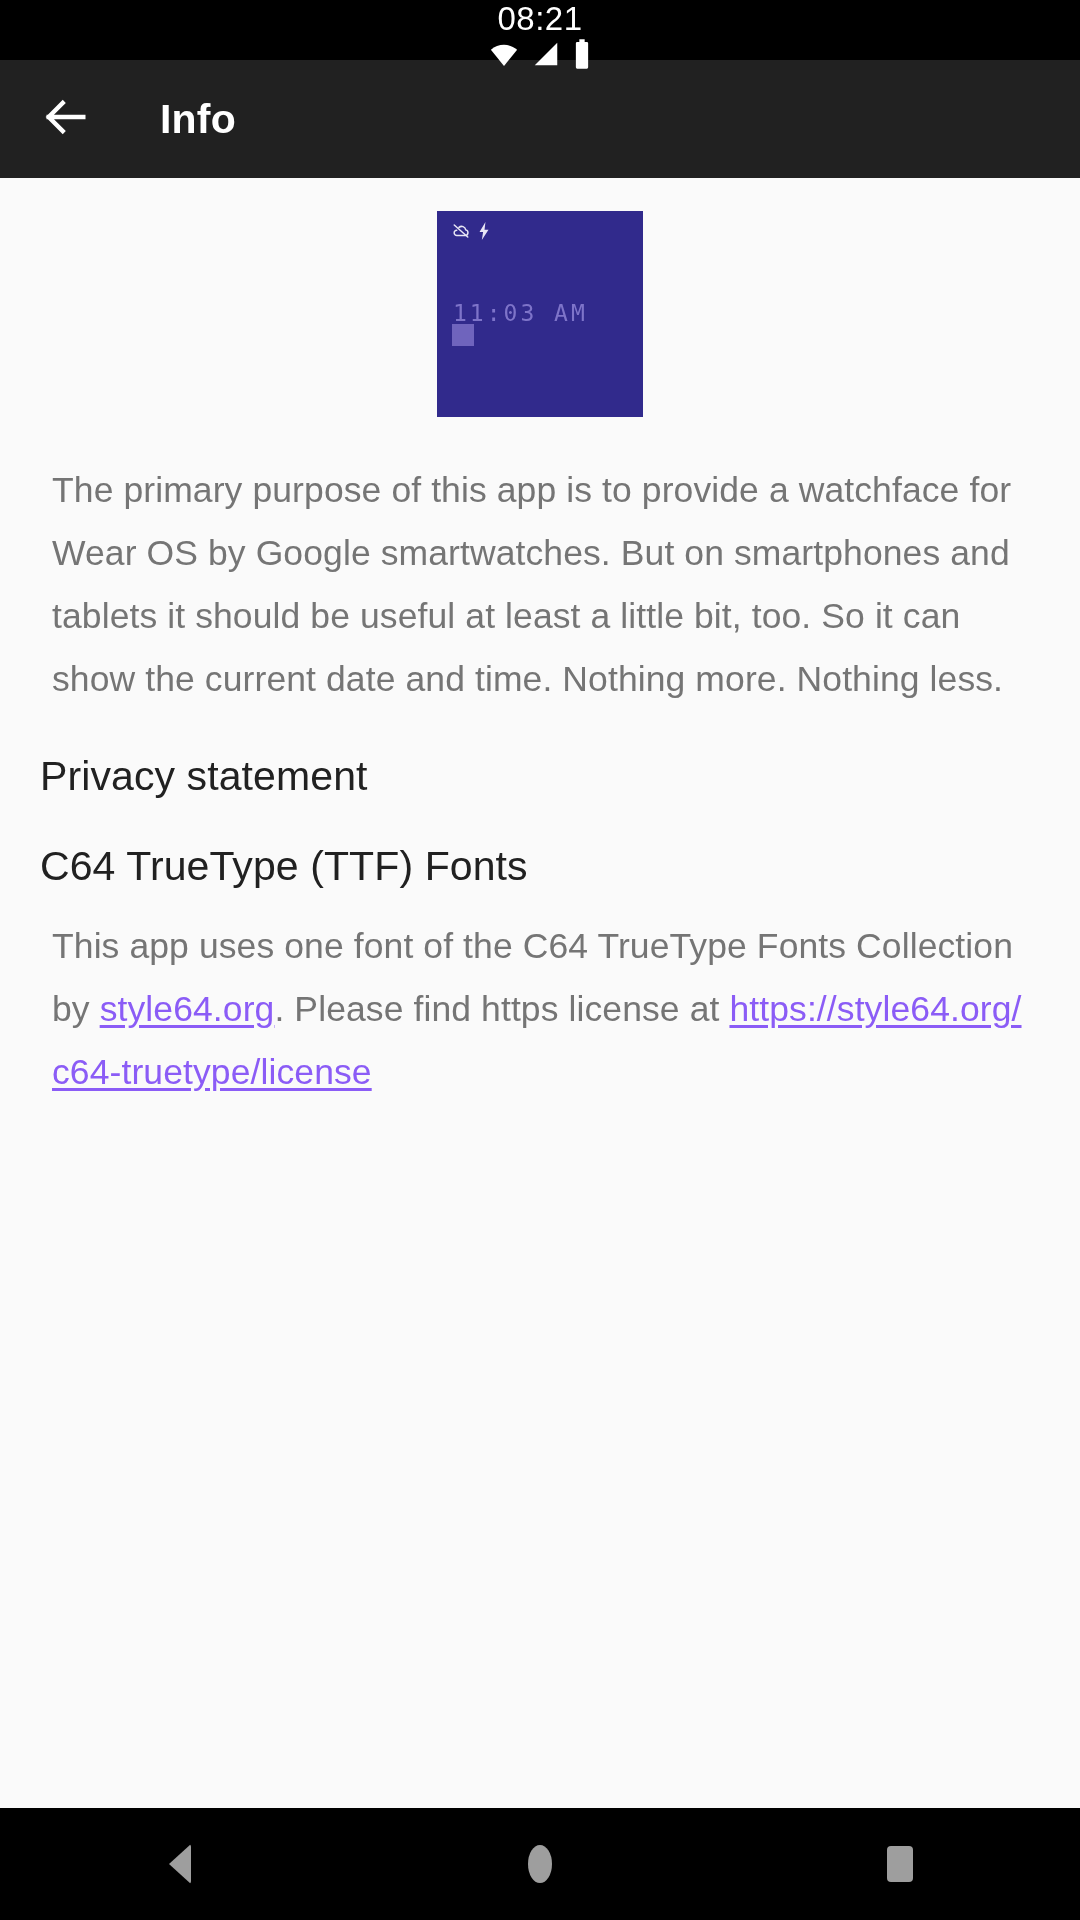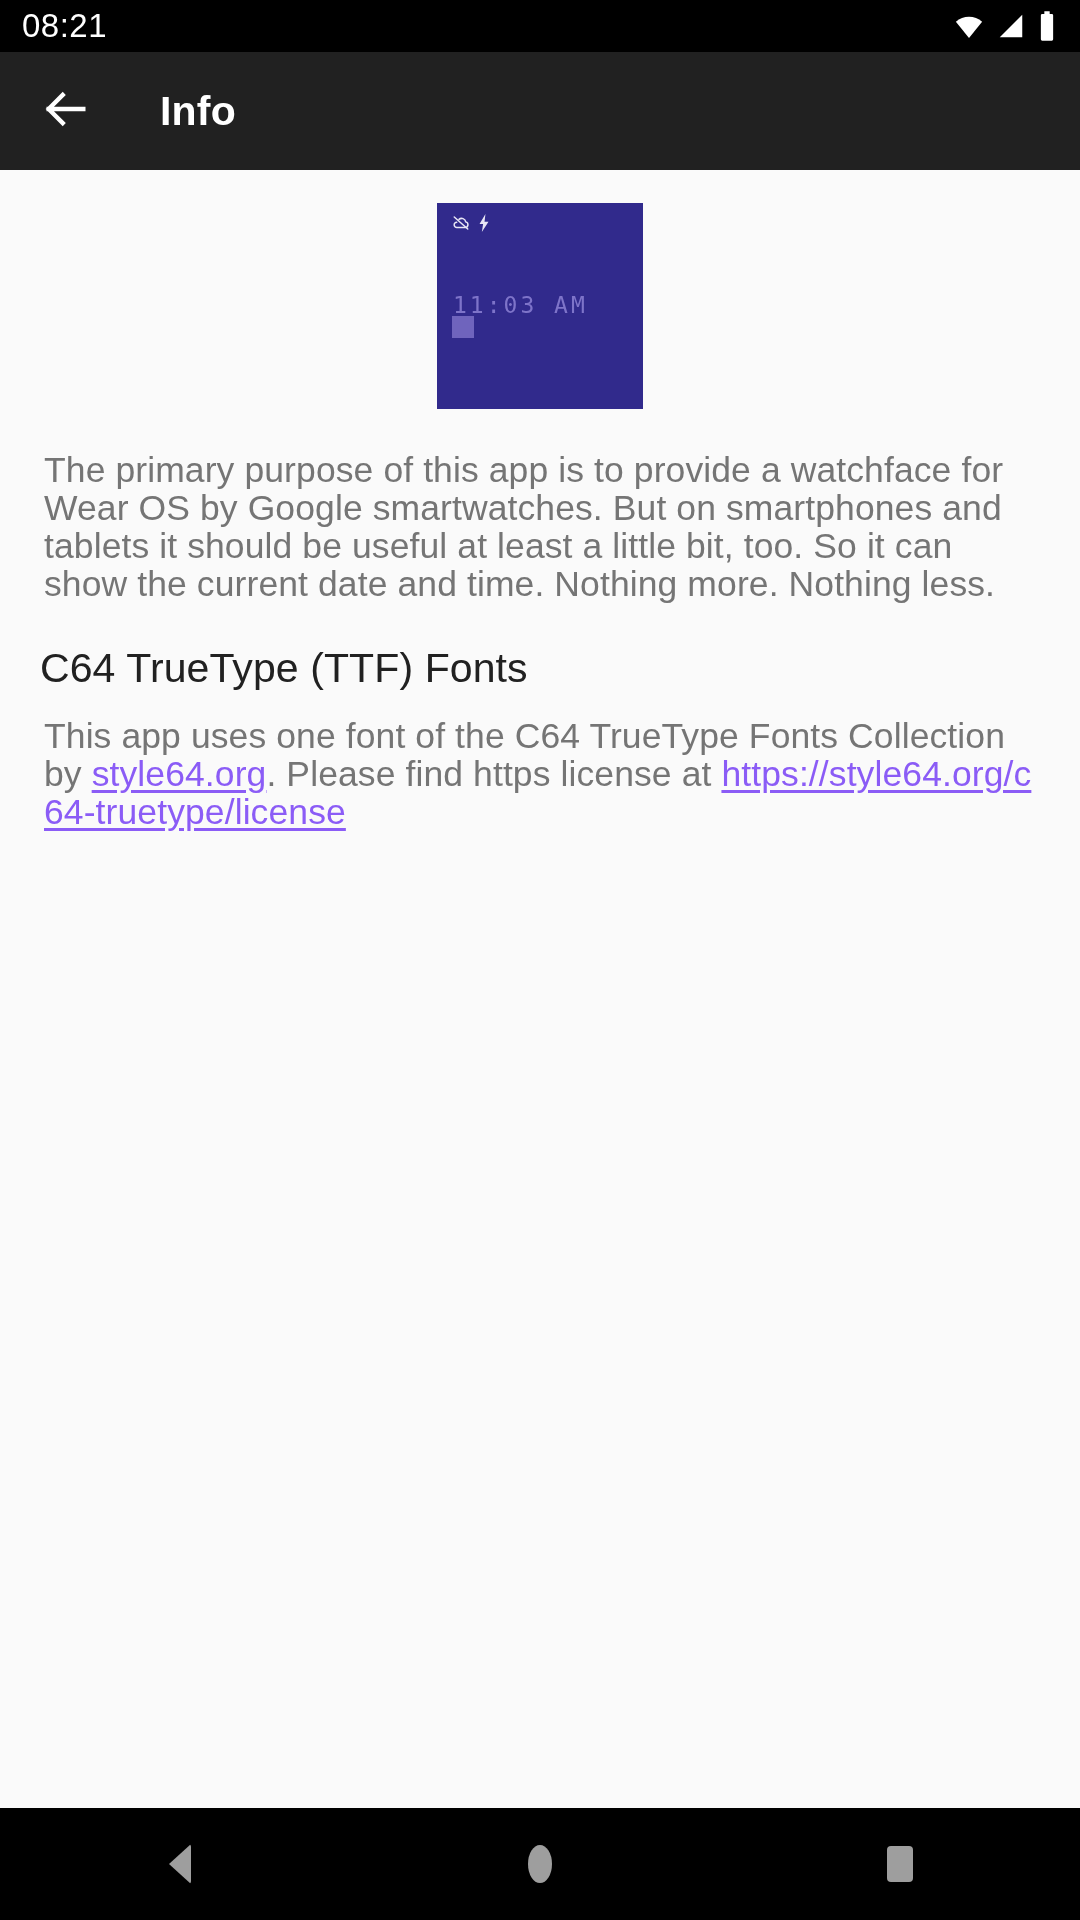--- a/index.html
+++ b/index.html
@@ -10,27 +10,28 @@
   body {
     width: 1080px;
     height: 1920px;
     font-family: "Liberation Sans", sans-serif;
     overflow: hidden;
     position: relative;
   }
 
   
   .status-bar {
-    height: 52px;
+    height: 60px;
     background: #000000;
     display: flex;
     align-items: center;
     justify-content: space-between;
     padding: 0 22px;
     box-sizing: border-box;
+    flex-direction: column;
   }
   .status-clock {
     color: #ffffff;
     font-size: 33px;
     letter-spacing: 0.5px;
     font-family: "Liberation Sans", sans-serif;
   }
   .status-icons {
     display: flex;
     align-items: center;
@@ -115,22 +116,22 @@
     top: 113px;
     width: 22px;
     height: 22px;
     background: #6f64bd;
   }
 
   
   .body-text {
     color: #757575;
     font-size: 35.5px;
-    line-height: 38px;
-    margin: 4px;
+    line-height: 63px;
+    margin: 12px;
     letter-spacing: 0.1px;
   }
   .intro {
     margin-top: 42px;
   }
   .section-heading {
     color: #212121;
     font-size: 41px;
     line-height: 50px;
     margin: 0;
@@ -239,20 +240,21 @@
           </span>
         </div>
         <div class="wf-time">11:03 AM</div>
         <div class="wf-block"></div>
       </div>
     </div>
   </div>
 
   <p class="body-text intro">The primary purpose of this app is to provide a watchface for Wear OS by Google smartwatches. But on smartphones and tablets it should be useful at least a little bit, too. So it can show the current date and time. Nothing more. Nothing less.</p>
 
+  <h2 class="section-heading gap-before-heading">Privacy statement</h2>
 
   <h2 class="section-heading gap-before-heading">C64 TrueType (TTF) Fonts</h2>
   <p class="body-text gap-after-heading"><span>This app uses one font of the C64 TrueType Fonts Collection by </span><a class="link" href="#">style64.org</a><span>. Please find https license at </span><a class="link" href="#">https://style64.org/c64-truetype/license</a></p>
 
 </div>
 
 <div class="nav-bar">
   <div class="nav-btn">
     <span class="nav-back"></span>
   </div>

